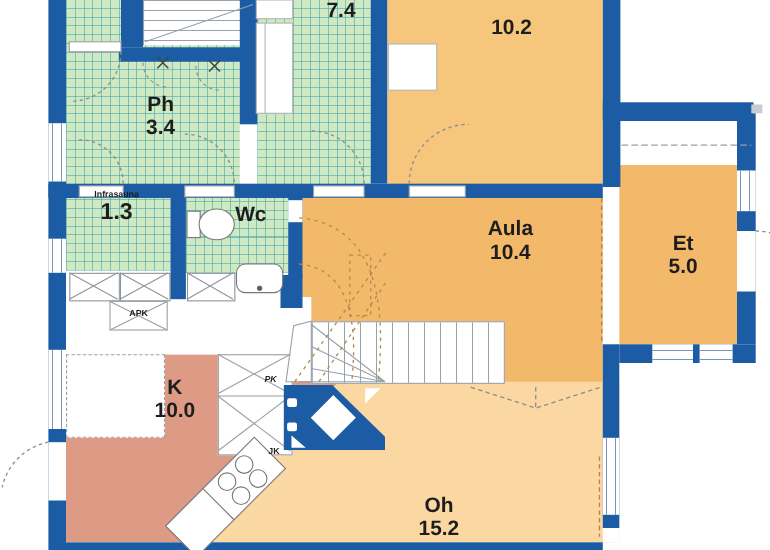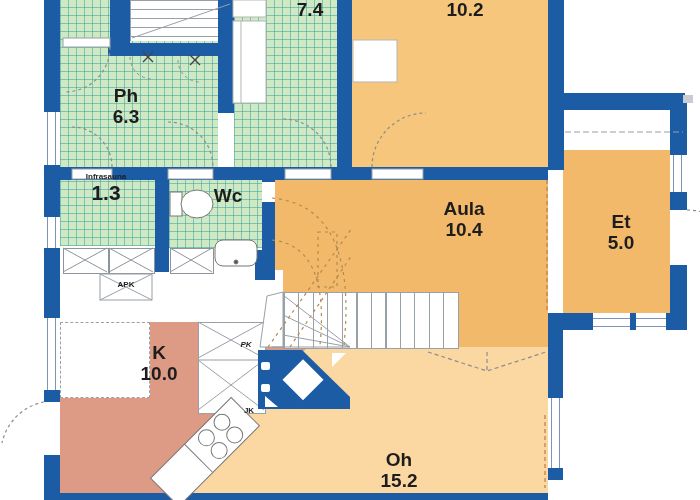--- a/index.html
+++ b/index.html
@@ -177,28 +177,28 @@
     <g>
       <path d="M258,350 L302,350 L350,397 L350,409 L258,409 Z" fill="#1b5ca5"></path>
       <rect x="289" y="365" width="29" height="29" fill="#fff" transform="rotate(45 303 379)"></rect>
       <rect x="261" y="362" width="9" height="8" rx="2" fill="#fff"></rect>
       <rect x="261" y="384" width="9" height="8" rx="2" fill="#fff"></rect>
       <path d="M332,353 L346,353 L332,367 Z" fill="#fff"></path>
       <path d="M265,396 L278,407 L265,407 Z" fill="#fff"></path>
     </g>
   </svg>
 
-  <div class="rlbl" style="left:88px;top:86px;width:76px;">
+  <div class="rlbl" style="left:108px;top:86px;width:76px;">
     <div class="nm">Ph</div>
-    <div class="ar">6.3</div>
+    <div class="ar">3.4</div>
   </div>
   <div class="rlbl" style="left:282px;top:0;width:56px;">
     <div class="ar">7.4</div>
   </div>
-  <div class="rlbl" style="left:432px;top:0;width:66px;">
+  <div class="rlbl" style="left:432px;top:16px;width:66px;">
     <div class="ar">10.2</div>
   </div>
   <div class="rlbl" style="left:56px;top:173px;width:100px;">
     <div class="tiny">Infrasauna</div>
     <div class="ar" style="font-size:21px;">1.3</div>
   </div>
   <div class="rlbl" style="left:192px;top:186px;width:72px;">
     <div class="nm">Wc</div>
   </div>
   <div class="rlbl" style="left:420px;top:199px;width:88px;">

